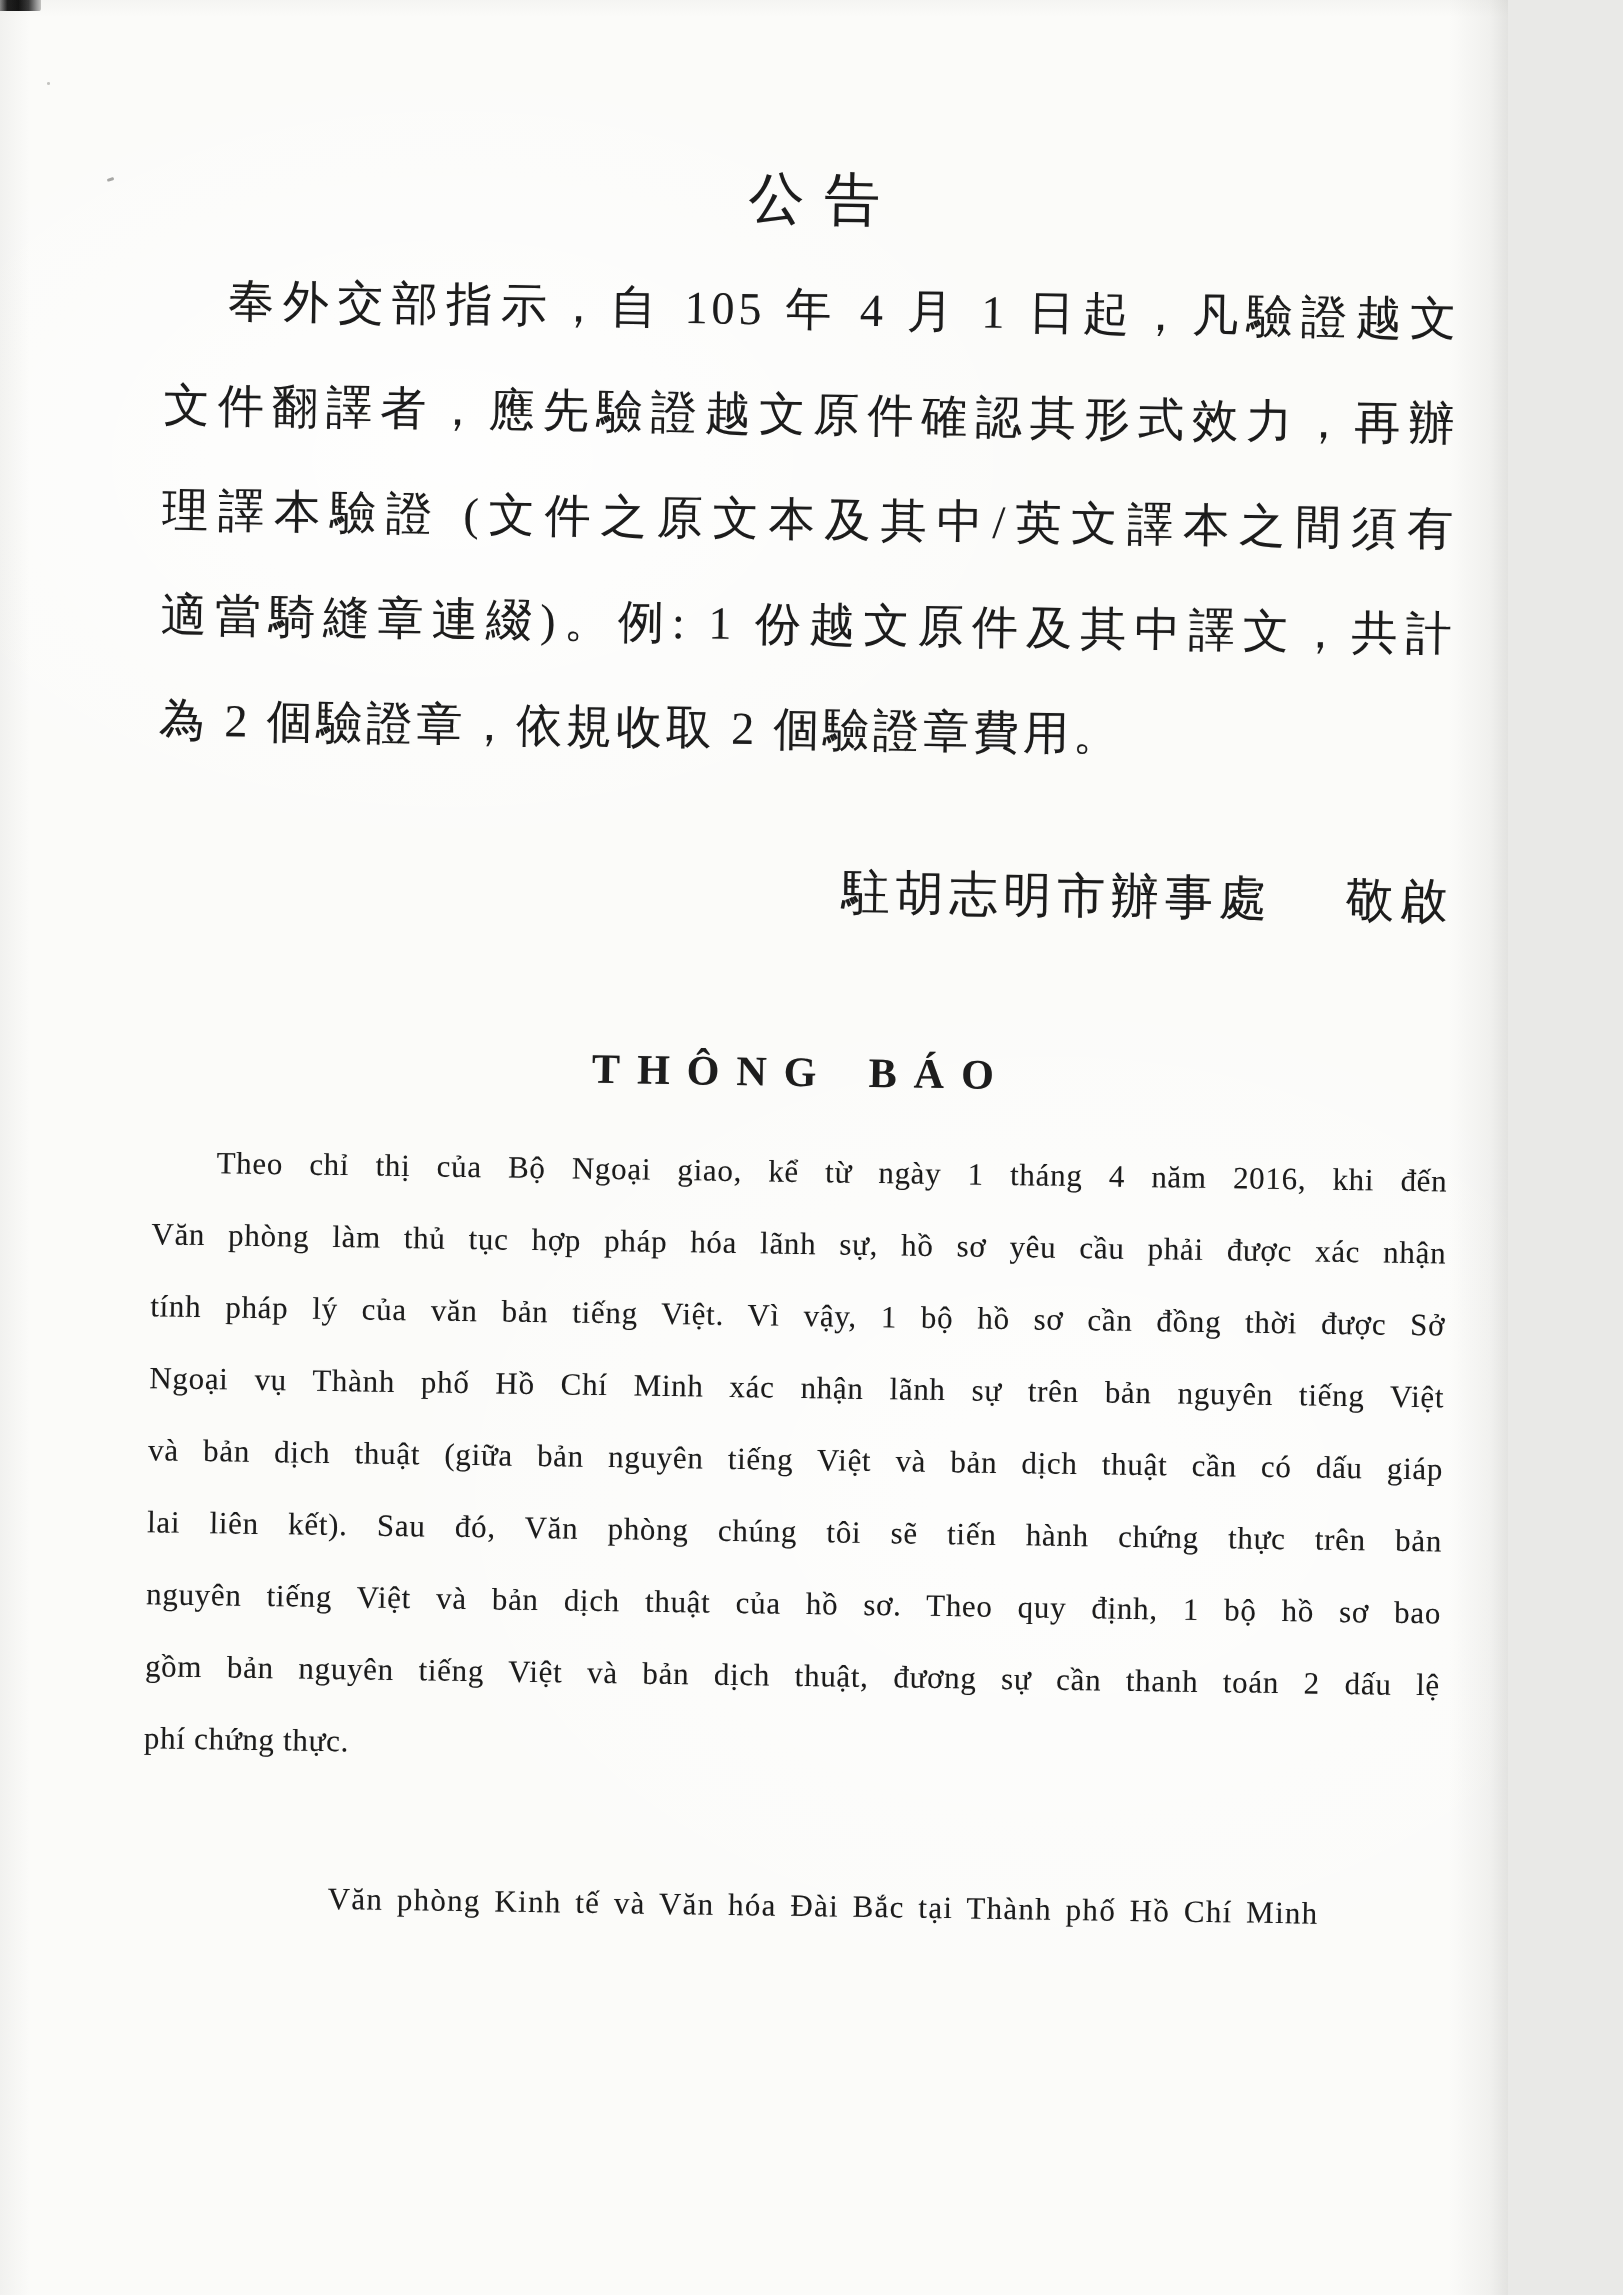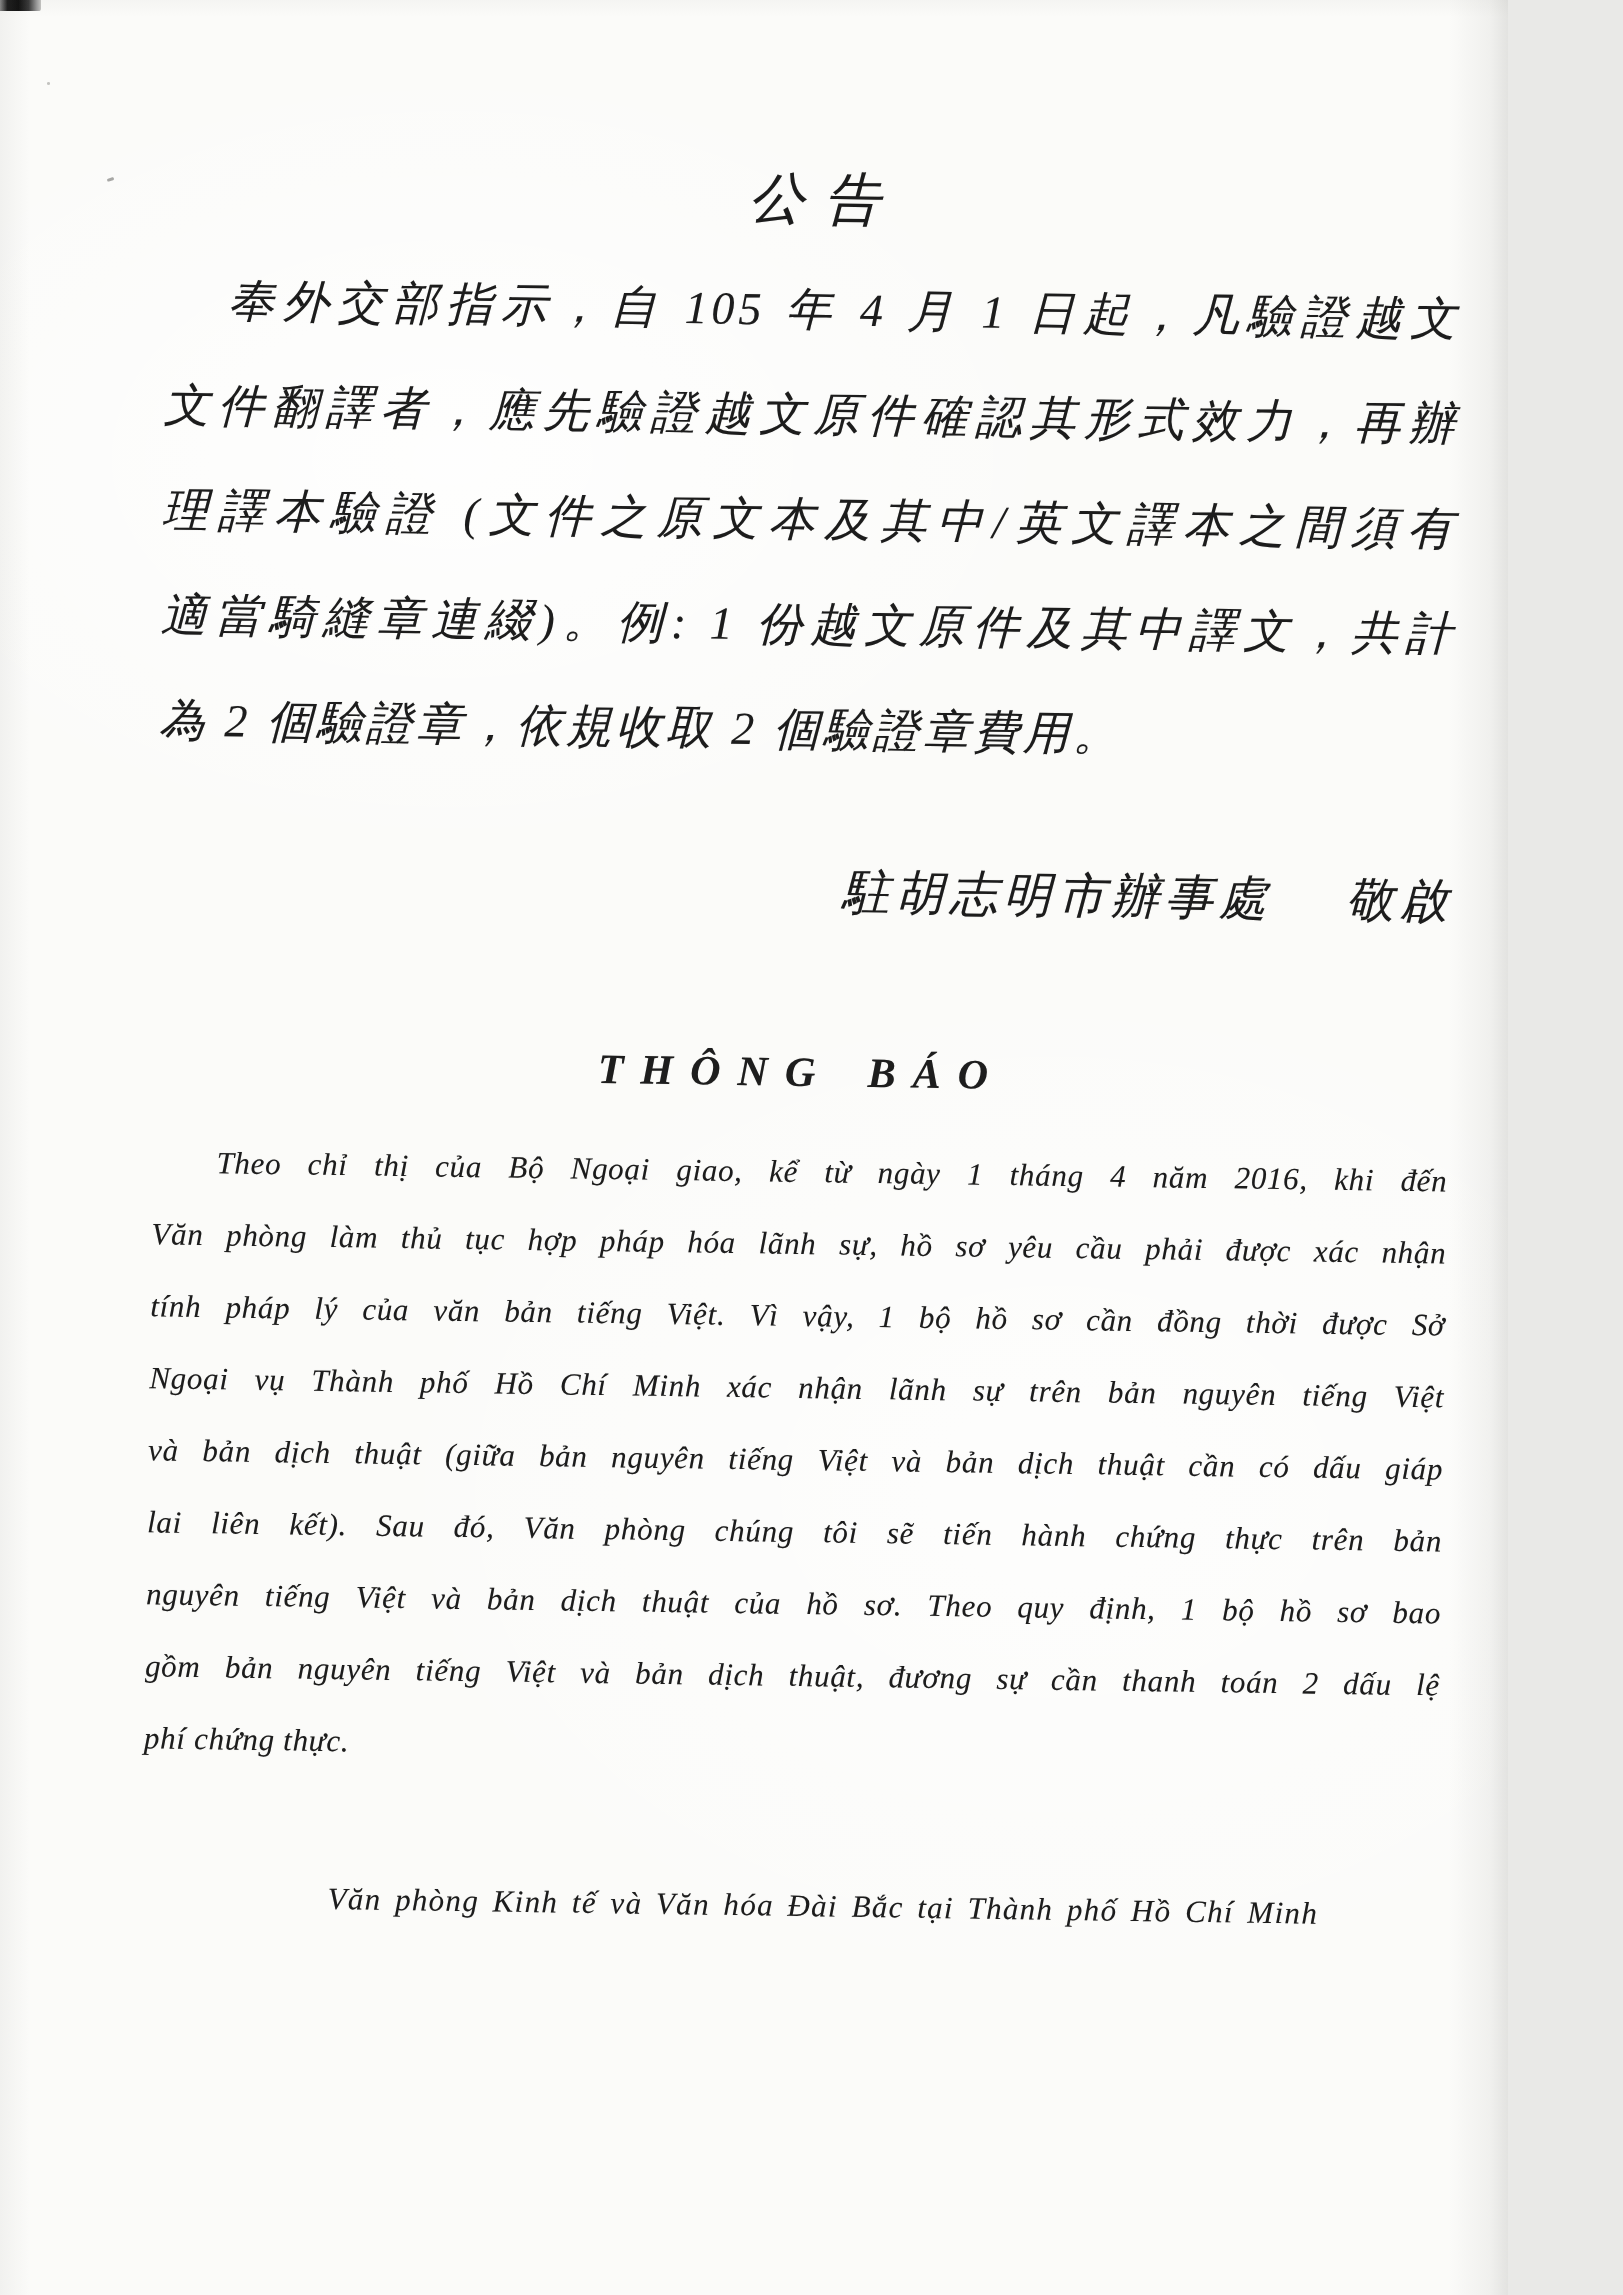--- a/index.html
+++ b/index.html
@@ -17,21 +17,20 @@
     position: relative;
     width: 1508px;
     height: 2295px;
     background: #fbfbf9;
     background-image:
       radial-gradient(ellipse 916px 589px at 30% 20%, rgba(255,255,255,0.8), rgba(255,255,255,0) 70%),
       radial-gradient(ellipse 1047px 785px at 70% 65%, rgba(255,255,255,0.6), rgba(255,255,255,0) 70%),
       linear-gradient(to bottom, rgba(120,120,115,0.05) 0px, rgba(120,120,115,0.0) 17px);
     overflow: hidden;
     color: #1c1c1c;
-    font-style: italic;
   }
   
   .edge-shadow-right {
     position: absolute;
     top: 0; right: 0;
     width: 59px; height: 100%;
     background: linear-gradient(to right, rgba(110,110,105,0) 0%, rgba(110,110,105,0.08) 70%, rgba(100,100,95,0.16) 100%);
   }
   .edge-shadow-left {
     position: absolute;

